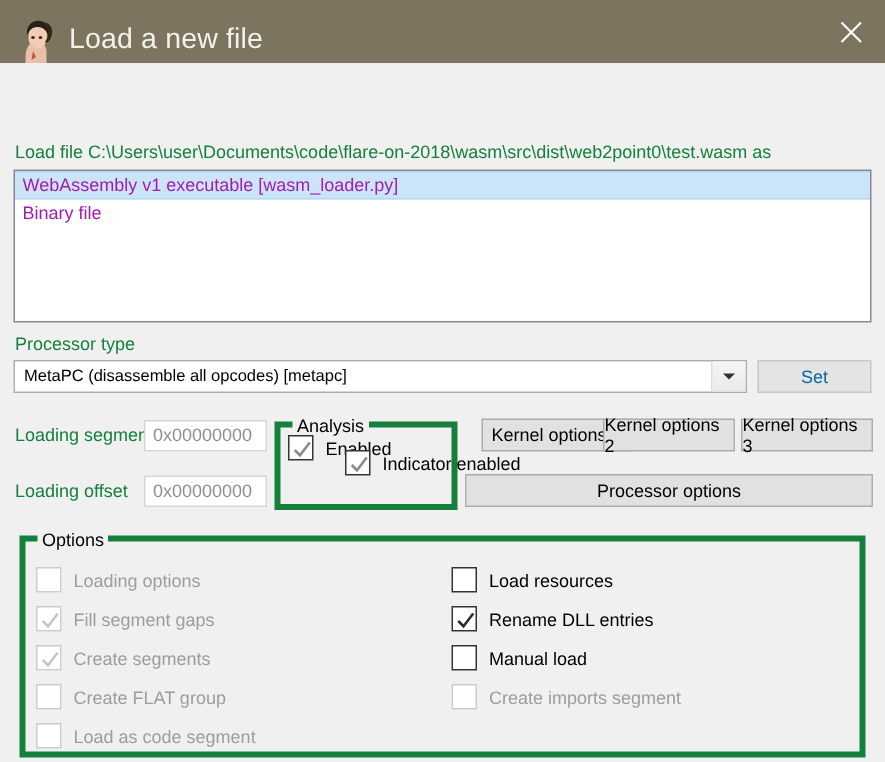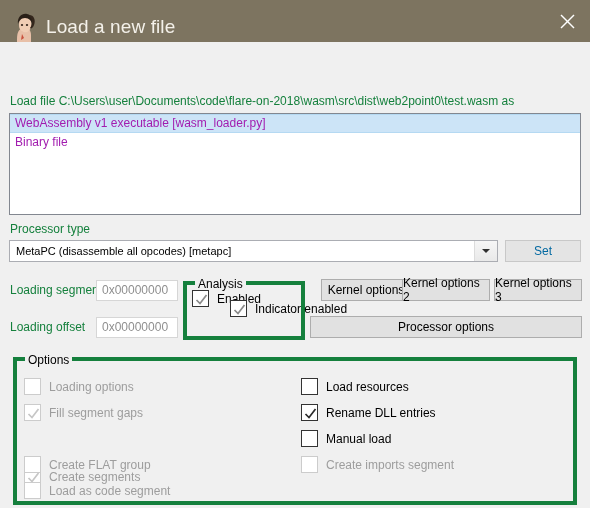--- a/index.html
+++ b/index.html
@@ -358,21 +358,21 @@
     <span class="cb-label disabled">Loading options</span>
   </div>
   <div class="cb-row opt-left" style="top:362px;">
     <span class="cb-box disabled">
       <svg width="15" height="15" viewBox="0 0 15 15">
           <polyline points="2.5,8 6,11.5 12.5,3" fill="none" stroke="#c6c6c6" stroke-width="1.7"></polyline>
         </svg>
     </span>
     <span class="cb-label disabled">Fill segment gaps</span>
   </div>
-  <div class="cb-row opt-left" style="top:388px;margin-top:38px;">
+  <div class="cb-row opt-left" style="top:388px;">
     <span class="cb-box disabled">
       <svg width="15" height="15" viewBox="0 0 15 15">
           <polyline points="2.5,8 6,11.5 12.5,3" fill="none" stroke="#c6c6c6" stroke-width="1.7"></polyline>
         </svg>
     </span>
     <span class="cb-label disabled">Create segments</span>
   </div>
   <div class="cb-row opt-left" style="top:414px;">
     <span class="cb-box disabled"></span>
     <span class="cb-label disabled">Create FLAT group</span>

